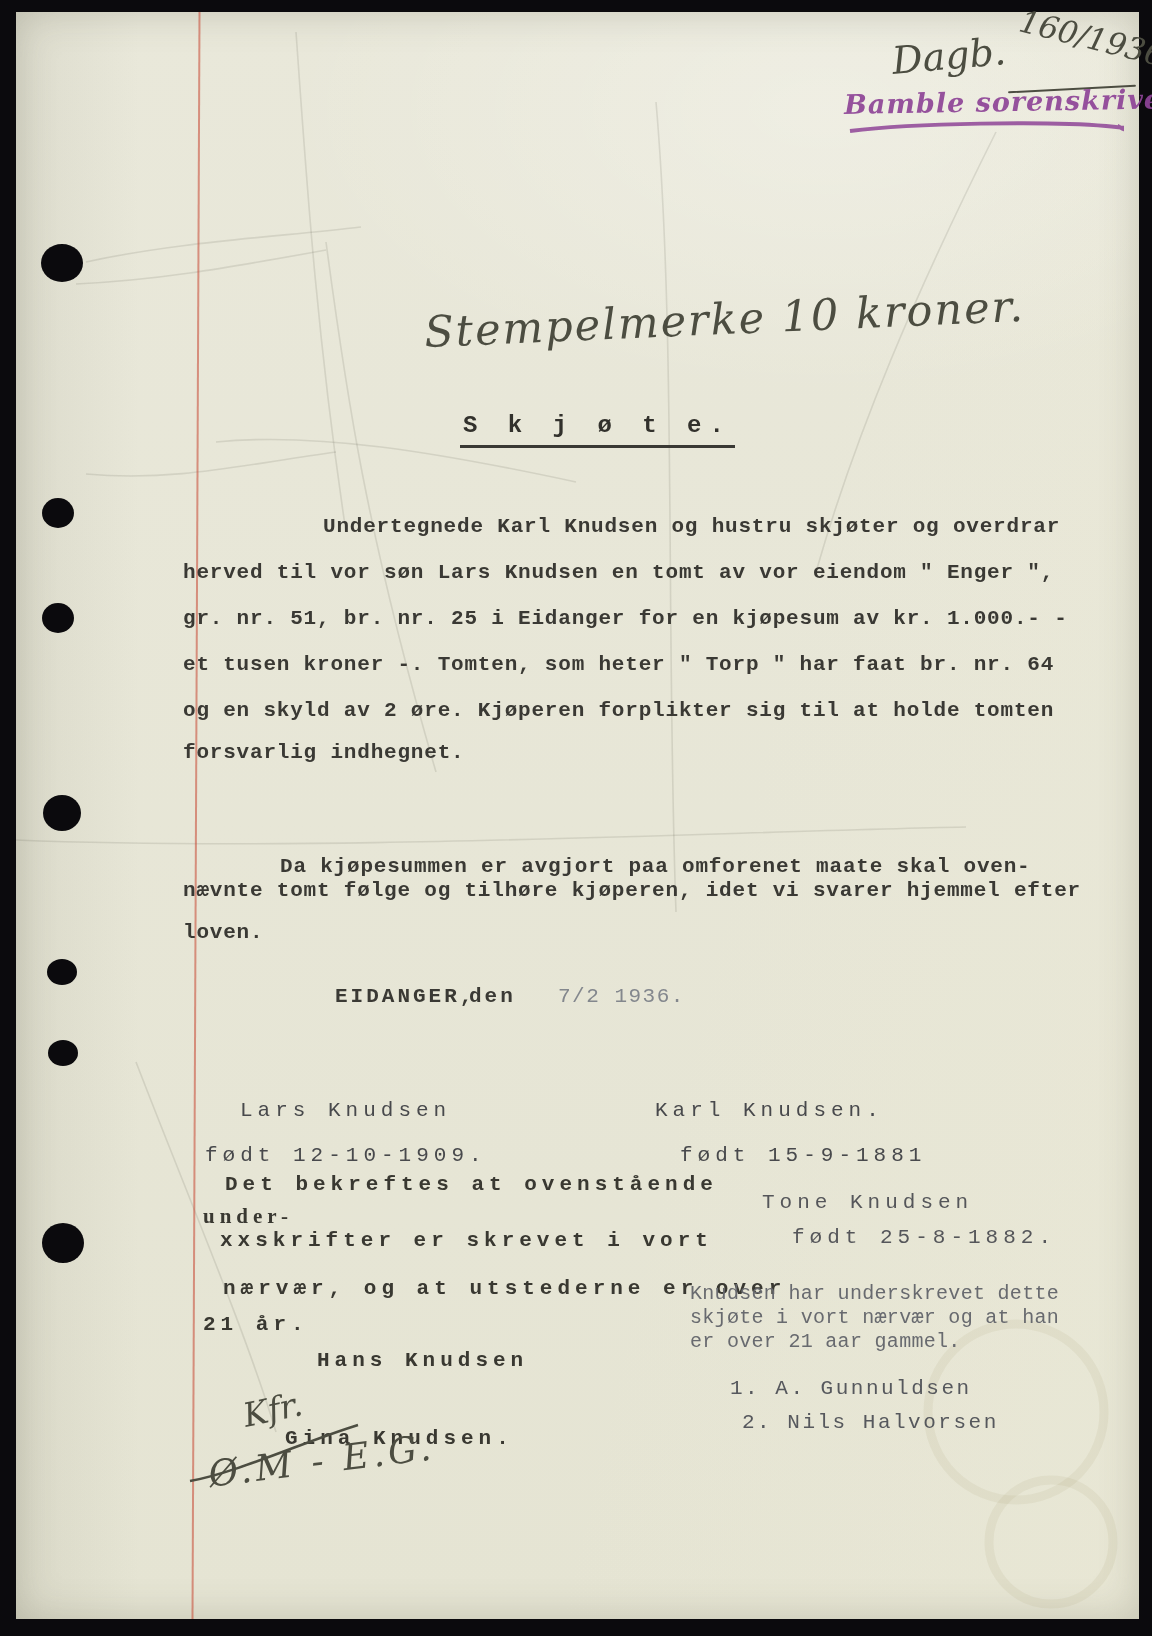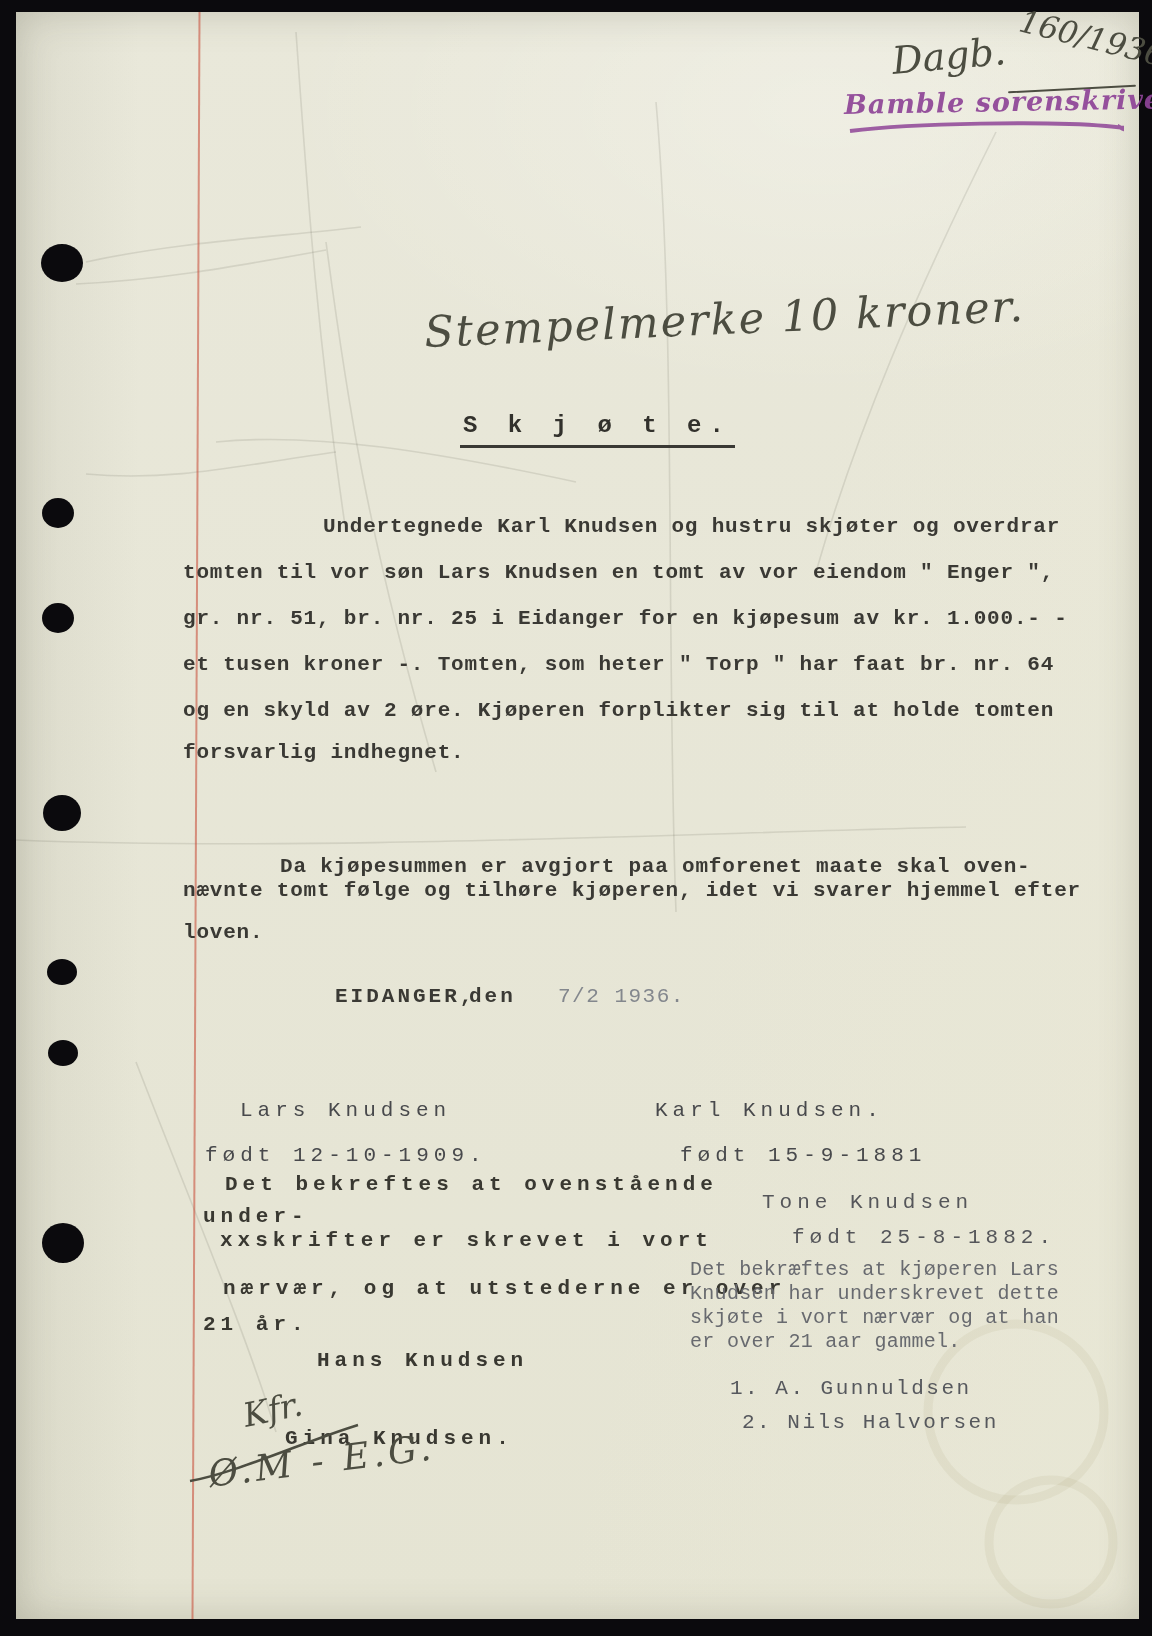--- a/index.html
+++ b/index.html
@@ -76,49 +76,48 @@
   <div class="abs stamp" style="left:828px;top:74px;transform:rotate(-1deg);">Bamble sorenskriveri</div>
   <svg class="overlay" style="left:828px;top:106px;" width="280" height="18">
     <path d="M6,13 C70,5 205,3 262,8 S272,15 276,7" fill="none" stroke="#8e4497" stroke-width="4" opacity="0.85"></path>
   </svg>
 
   <div class="abs hand" style="left:408px;top:282px;font-size:43px;letter-spacing:2px;transform:rotate(-2.5deg);">Stempelmerke 10 kroner.</div>
 
   <div class="abs t-title" style="left:444px;top:400px;">S k j ø t e.</div>
 
   <div class="abs t-body" style="left:307px;top:502px;">Undertegnede Karl Knudsen og hustru skjøter og overdrar</div>
-  <div class="abs t-body" style="left:167px;top:548px;">tomten til vor søn Lars Knudsen en tomt av vor eiendom " Enger ",</div>
+  <div class="abs t-body" style="left:167px;top:548px;">herved til vor søn Lars Knudsen en tomt av vor eiendom " Enger ",</div>
   <div class="abs t-body" style="left:167px;top:594px;">gr. nr. 51, br. nr. 25 i Eidanger for en kjøpesum av kr. 1.000.- -</div>
   <div class="abs t-body" style="left:167px;top:640px;">et tusen kroner -. Tomten, som heter " Torp " har faat br. nr. 64</div>
   <div class="abs t-body" style="left:167px;top:686px;">og en skyld av 2 øre. Kjøperen forplikter sig til at holde tomten</div>
   <div class="abs t-body" style="left:167px;top:728px;">forsvarlig indhegnet.</div>
   <div class="abs t-body" style="left:264px;top:842px;">Da kjøpesummen er avgjort paa omforenet maate skal oven-</div>
   <div class="abs t-body" style="left:167px;top:866px;">nævnte tomt følge og tilhøre kjøperen, idet vi svarer hjemmel efter</div>
   <div class="abs t-body" style="left:167px;top:908px;">loven.</div>
 
   <div class="abs t-body" style="left:319px;top:972px;letter-spacing:3px;">EIDANGER,</div>
   <div class="abs t-body" style="left:453px;top:972px;letter-spacing:3px;">den</div>
   <div class="abs t-date" style="left:542px;top:972px;">7/2 1936.</div>
 
   <div class="abs t-sig" style="left:224px;top:1043px;">Lars Knudsen</div>
   <div class="abs t-sig" style="left:189px;top:1088px;">født 12-10-1909.</div>
   <div class="abs t-sig" style="left:639px;top:1043px;">Karl Knudsen.</div>
   <div class="abs t-sig" style="left:664px;top:1088px;">født 15-9-1881</div>
   <div class="abs t-sig" style="left:746px;top:1135px;color:#55565a;">Tone Knudsen</div>
   <div class="abs t-sig" style="left:776px;top:1170px;color:#55565a;">født 25-8-1882.</div>
 
   <div class="abs t-wide" style="left:209px;top:1160px;">Det bekreftes at ovenstående</div>
-  <div class="abs t-wide" style="left:187px;top:1192px;">under-</div>
+  <div class="abs t-wide" style="left:187px;top:1192px;font-family:Liberation Serif, serif;">under-</div>
   <div class="abs t-wide" style="left:204px;top:1216px;">xxskrifter er skrevet i vort</div>
   <div class="abs t-wide" style="left:207px;top:1264px;">nærvær, og at utstederne er over</div>
   <div class="abs t-wide" style="left:187px;top:1300px;">21 år.</div>
   <div class="abs t-wide" style="left:269px;top:1336px;margin-left:32px;">Hans Knudsen</div>
   <div class="abs t-wide" style="left:269px;top:1368px;margin-top:46px;">Gina Knudsen.</div>
 
-  <div class="abs t-light" style="left:674px;top:1246px;">Det bekræftes at kjøperen Lars</div>
   <div class="abs t-light" style="left:674px;top:1270px;">Knudsen har underskrevet dette</div>
   <div class="abs t-light" style="left:674px;top:1294px;">skjøte i vort nærvær og at han</div>
   <div class="abs t-light" style="left:674px;top:1318px;">er over 21 aar gammel.</div>
   <div class="abs t-wit" style="left:714px;top:1364px;">1. A. Gunnuldsen</div>
   <div class="abs t-wit" style="left:714px;top:1398px;margin-left:12px;">2. Nils Halvorsen</div>
 
   <div class="abs hand" style="left:227px;top:1378px;font-size:33px;transform:rotate(-12deg);">Kfr.</div>
   <svg class="overlay" style="left:170px;top:1405px;" width="180" height="70">
     <path d="M4,64 C50,56 120,24 172,8" fill="none" stroke="#4c4d41" stroke-width="2.6"></path>
   </svg>

